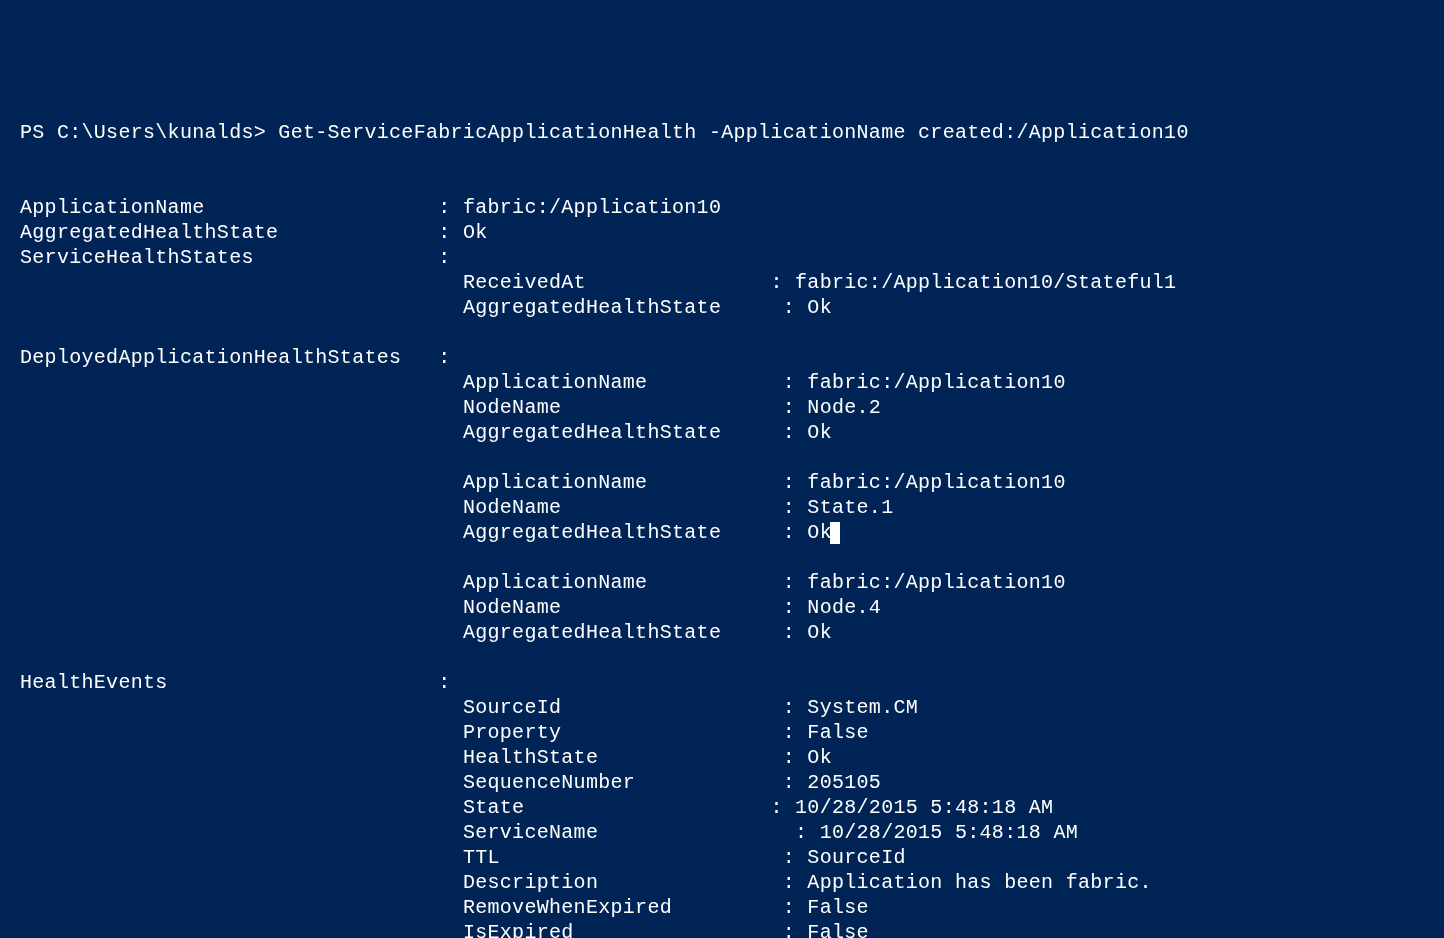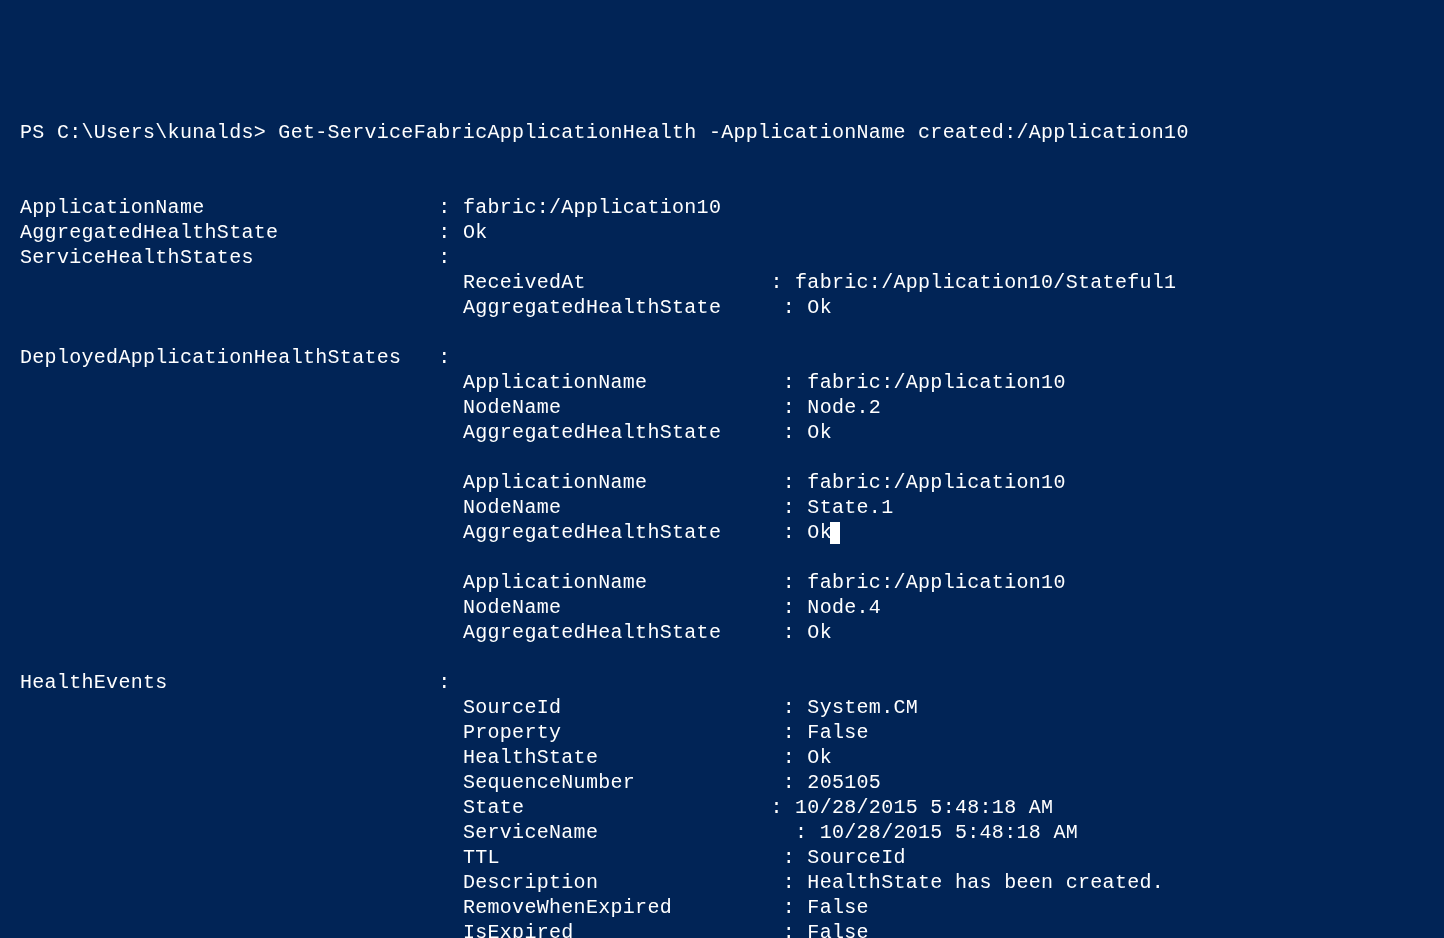--- a/index.html
+++ b/index.html
@@ -57,19 +57,19 @@
 <span><span>                                    </span><span>AggregatedHealthState    </span> : <span>Ok</span></span>
 <span>                                    </span>
 <span><span>HealthEvents                     </span> : </span>
 <span><span>                                    </span><span>SourceId                 </span> : <span>System.CM</span></span>
 <span><span>                                    </span><span>Property                 </span> : <span>False</span></span>
 <span><span>                                    </span><span>HealthState              </span> : <span>Ok</span></span>
 <span><span>                                    </span><span>SequenceNumber           </span> : <span>205105</span></span>
 <span><span>                                    </span><span>State                   </span> : <span>10/28/2015 5:48:18 AM</span></span>
 <span><span>                                    </span><span>ServiceName               </span> : <span>10/28/2015 5:48:18 AM</span></span>
 <span><span>                                    </span><span>TTL                      </span> : <span>SourceId</span></span>
-<span><span>                                    </span><span>Description              </span> : <span>HealthState has been created.</span></span>
+<span><span>                                    </span><span>Description              </span> : <span>Application has been fabric.</span></span>
 <span><span>                                    </span><span>RemoveWhenExpired        </span> : <span>False</span></span>
 <span><span>                                    </span><span>IsExpired                </span> : <span>False</span></span>
 </div>
 
 
 
 
 </body></html>

